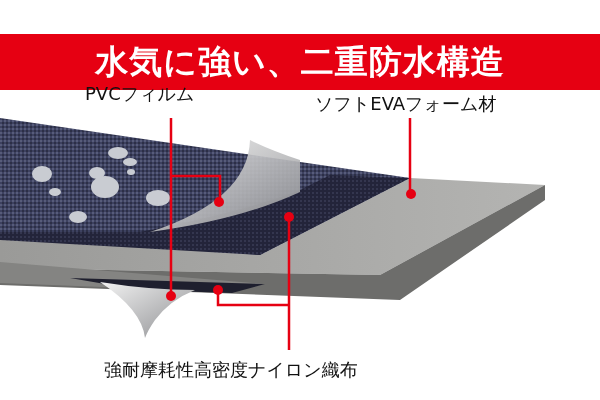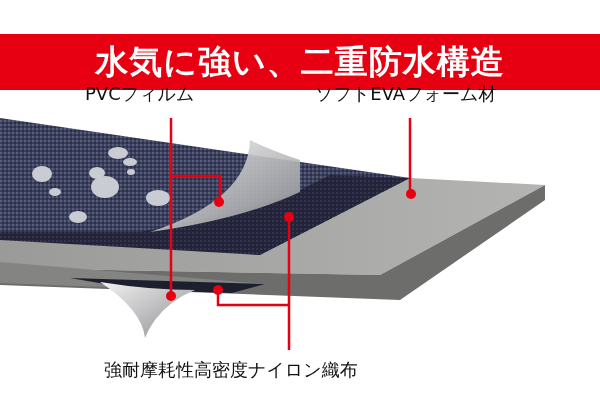--- a/index.html
+++ b/index.html
@@ -76,14 +76,14 @@
   <g fill="#e60012">
     <circle cx="219" cy="202" r="5"></circle>
     <circle cx="289" cy="217" r="5"></circle>
     <circle cx="171" cy="296" r="5"></circle>
     <circle cx="218" cy="290" r="5"></circle>
     <circle cx="411" cy="194" r="5"></circle>
   </g>
 </svg>
 
 <div class="label" style="left:85px; top:82px;">PVCフィルム</div>
-<div class="label" style="left:315px; top:82px;">ソフトEVAフォーム材</div>
+<div class="label" style="left:315px; top:92px;">ソフトEVAフォーム材</div>
 <div class="label" style="left:104px; top:358px;">強耐摩耗性高密度ナイロン織布</div>
 
 </body></html>

